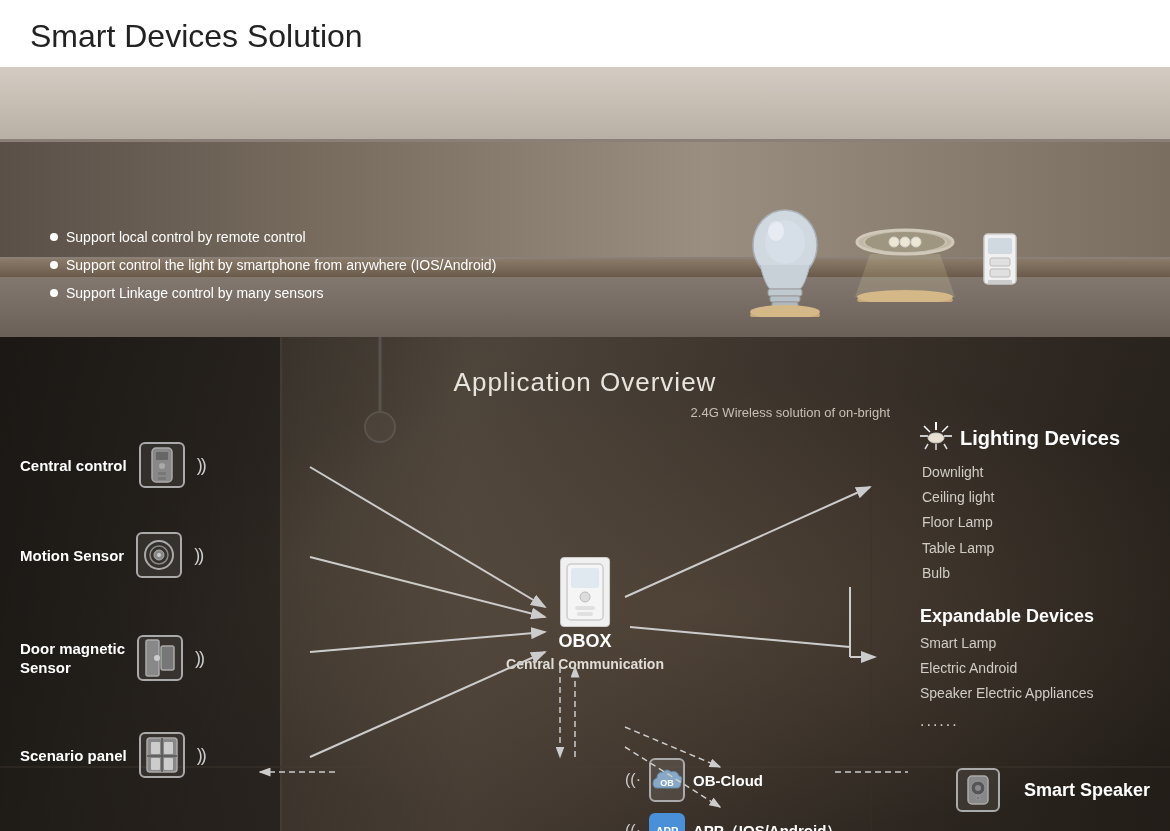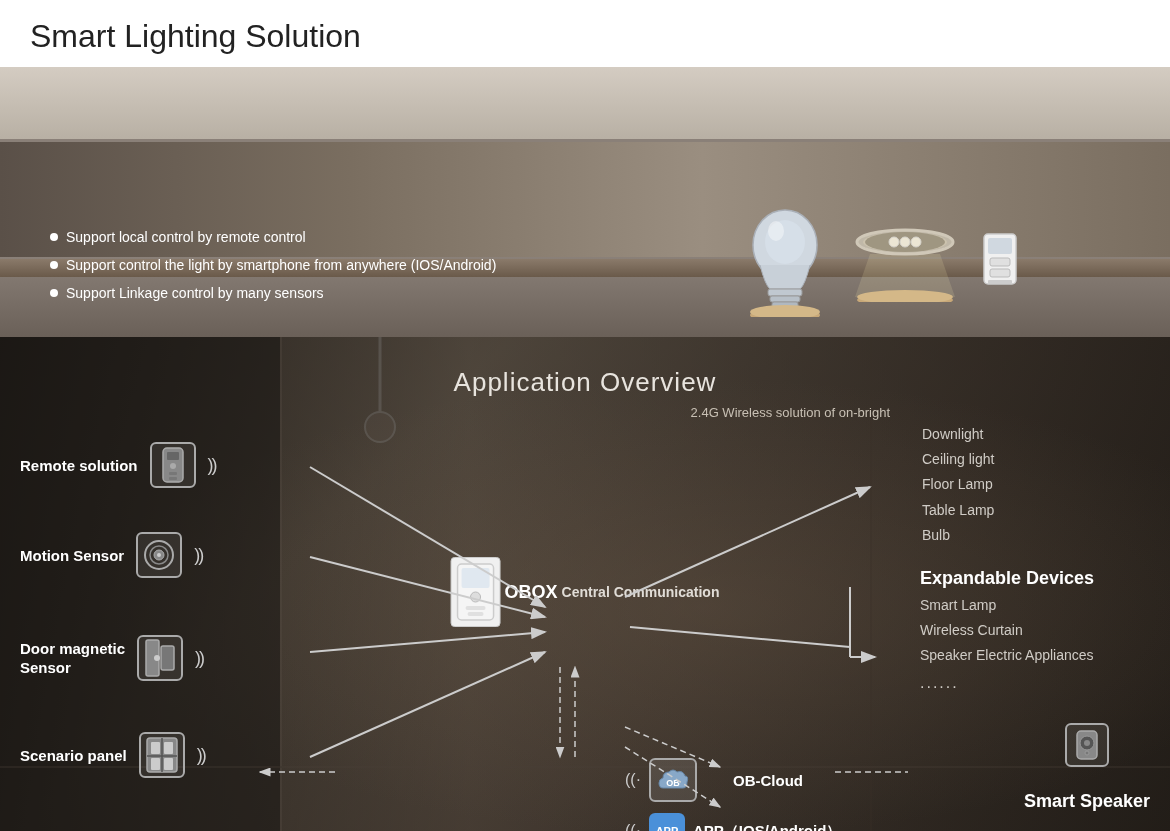--- a/index.html
+++ b/index.html
@@ -238,21 +238,21 @@
       left: 20px;
     }
 
     
     .obox-container {
       position: absolute;
       top: 220px;
       left: 50%;
       transform: translateX(-50%);
       display: flex;
-      flex-direction: row;
+      flex-direction: column;
       align-items: center;
       gap: 4px;
     }
 
     .obox-box {
       width: 50px;
       height: 70px;
       background: #f0f0f0;
       border-radius: 4px;
       border: 1px solid #ccc;
@@ -340,21 +340,21 @@
       position: absolute;
       top: 0;
       left: 0;
       width: 100%;
       height: 100%;
       pointer-events: none;
     }
 
     
     .cloud-icon-wrap {
-      width: 48px;
+      width: 36px;
       height: 44px;
       border: 2px solid #aaa;
       border-radius: 6px;
       display: flex;
       align-items: center;
       justify-content: center;
       background: rgba(255,255,255,0.1);
     }
 
     .app-icon-wrap {
@@ -383,21 +383,21 @@
 
     
     .signal-rx {
       font-size: 16px;
       color: #ccc;
     }
   </style>
 </head>
 <body>
 
-<h1 class="page-title">Smart Lighting Solution</h1>
+<h1 class="page-title">Smart Devices Solution</h1>
 
 <div class="hero-section">
   <div class="hero-bg"></div>
   <div class="hero-cabinet-top"></div>
   <div class="hero-cabinet-mid"></div>
   <div class="hero-counter"></div>
   <div class="hero-shelf"></div>
 
   <ul class="hero-bullets">
     <li>
@@ -481,21 +481,21 @@
 
     <line x1="380" y1="0" x2="380" y2="80" stroke="#888" stroke-width="3"></line>
     <circle cx="380" cy="90" r="15" fill="#5a5048" stroke="#888" stroke-width="2"></circle>
   </svg>
 
   <div class="app-overview-title">Application Overview</div>
 
   <div class="wireless-label">2.4G Wireless solution of on-bright</div>
 
   <div class="device-item remote-control">
-    <span class="device-label">Remote solution</span>
+    <span class="device-label">Central control</span>
     <div class="device-icon-box">
       <svg width="28" height="38" viewBox="0 0 28 38">
         <rect x="4" y="2" width="20" height="34" rx="4" fill="#888" stroke="#aaa" stroke-width="1.5"></rect>
         <rect x="8" y="6" width="12" height="8" rx="1" fill="#666"></rect>
         <circle cx="14" cy="20" r="3" fill="#aaa"></circle>
         <rect x="10" y="26" width="8" height="3" rx="1" fill="#777"></rect>
         <rect x="10" y="31" width="8" height="3" rx="1" fill="#777"></rect>
       </svg>
     </div>
     <span class="signal-dots">))</span>
@@ -554,53 +554,72 @@
         <rect x="12" y="50" width="16" height="4" rx="2" fill="#e0e0e0"></rect>
       </svg>
     </div>
     <div class="obox-label">OBOX</div>
     <div class="obox-sublabel">Central Communication</div>
   </div>
 
   <div class="right-panel">
 
     <div class="lighting-section">
+      <div class="lighting-header">
+        <span>
+          <svg width="32" height="28" viewBox="0 0 32 28">
+
+            <line x1="16" y1="0" x2="16" y2="8" stroke="#fff" stroke-width="2"></line>
+            <line x1="4" y1="4" x2="10" y2="10" stroke="#fff" stroke-width="1.5"></line>
+            <line x1="28" y1="4" x2="22" y2="10" stroke="#fff" stroke-width="1.5"></line>
+            <line x1="0" y1="14" x2="8" y2="14" stroke="#fff" stroke-width="1.5"></line>
+            <line x1="32" y1="14" x2="24" y2="14" stroke="#fff" stroke-width="1.5"></line>
+
+            <ellipse cx="16" cy="16" rx="8" ry="5" fill="#e8e0d0" stroke="#ccc" stroke-width="1"></ellipse>
+
+            <line x1="8" y1="22" x2="5" y2="27" stroke="#ddd" stroke-width="1.5"></line>
+            <line x1="16" y1="22" x2="16" y2="28" stroke="#ddd" stroke-width="1.5"></line>
+            <line x1="24" y1="22" x2="27" y2="27" stroke="#ddd" stroke-width="1.5"></line>
+          </svg>
+        </span>
+        <span class="lighting-title">Lighting Devices</span>
+      </div>
       <div class="lighting-subtitle">
         <div>Downlight</div>
         <div>Ceiling light</div>
         <div>Floor Lamp</div>
         <div>Table Lamp</div>
         <div>Bulb</div>
       </div>
     </div>
 
     <div class="lighting-section">
       <div class="expandable-title">Expandable Devices</div>
       <div class="expandable-items">
         <div>Smart Lamp</div>
-        <div>Wireless Curtain</div>
+        <div>Electric Android</div>
         <div>Speaker Electric Appliances</div>
         <div class="dots-more">......</div>
       </div>
     </div>
   </div>
 
   <div style="position:absolute; bottom:75px; left:625px; display:flex; align-items:center; gap:8px;">
     <span class="signal-rx">((·</span>
     <div class="cloud-icon-wrap">
       <svg width="32" height="28" viewBox="0 0 32 28">
 
         <path d="M 6 22 Q 2 22 2 17 Q 2 13 6 12 Q 6 6 12 6 Q 16 2 20 6 Q 26 4 28 10 Q 32 10 30 16 Q 30 22 26 22 Z" fill="#88a8c8" stroke="#6888a8" stroke-width="1"></path>
         <text x="16" y="20" text-anchor="middle" font-size="9" fill="#fff" font-weight="bold">OB</text>
       </svg>
     </div>
-    <span style="color:#fff; font-size:15px; font-weight:600;margin-left:28px;">OB-Cloud</span>
-  </div>
-
-  <div style="position:absolute; bottom:65px; right:20px; display:flex; align-items:center; gap:24px;flex-direction:column;">
+    <span style="color:#fff; font-size:15px; font-weight:600;">OB-Cloud</span>
+  </div>
+
+  <div style="position:absolute; bottom:65px; right:20px; display:flex; align-items:center; gap:24px;">
     <div class="speaker-icon-wrap">
       <svg width="28" height="32" viewBox="0 0 28 32">
 
         <rect x="4" y="2" width="20" height="28" rx="4" fill="#888" stroke="#aaa" stroke-width="1.5"></rect>
 
         <circle cx="14" cy="14" r="7" fill="#555" stroke="#999" stroke-width="1"></circle>
         <circle cx="14" cy="14" r="3" fill="#888"></circle>
 
         <circle cx="14" cy="24" r="2" fill="#777" stroke="#999" stroke-width="1"></circle>
       </svg>

